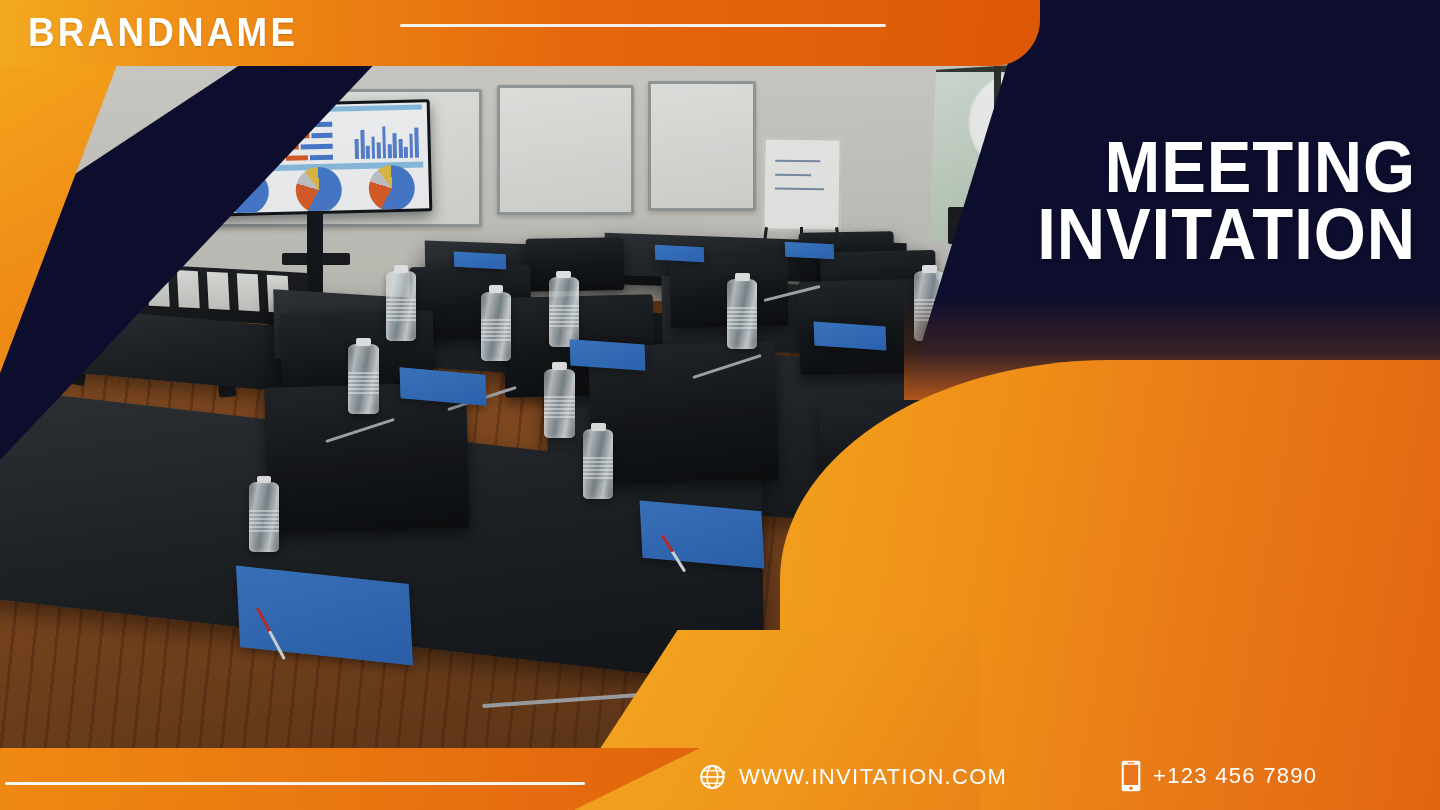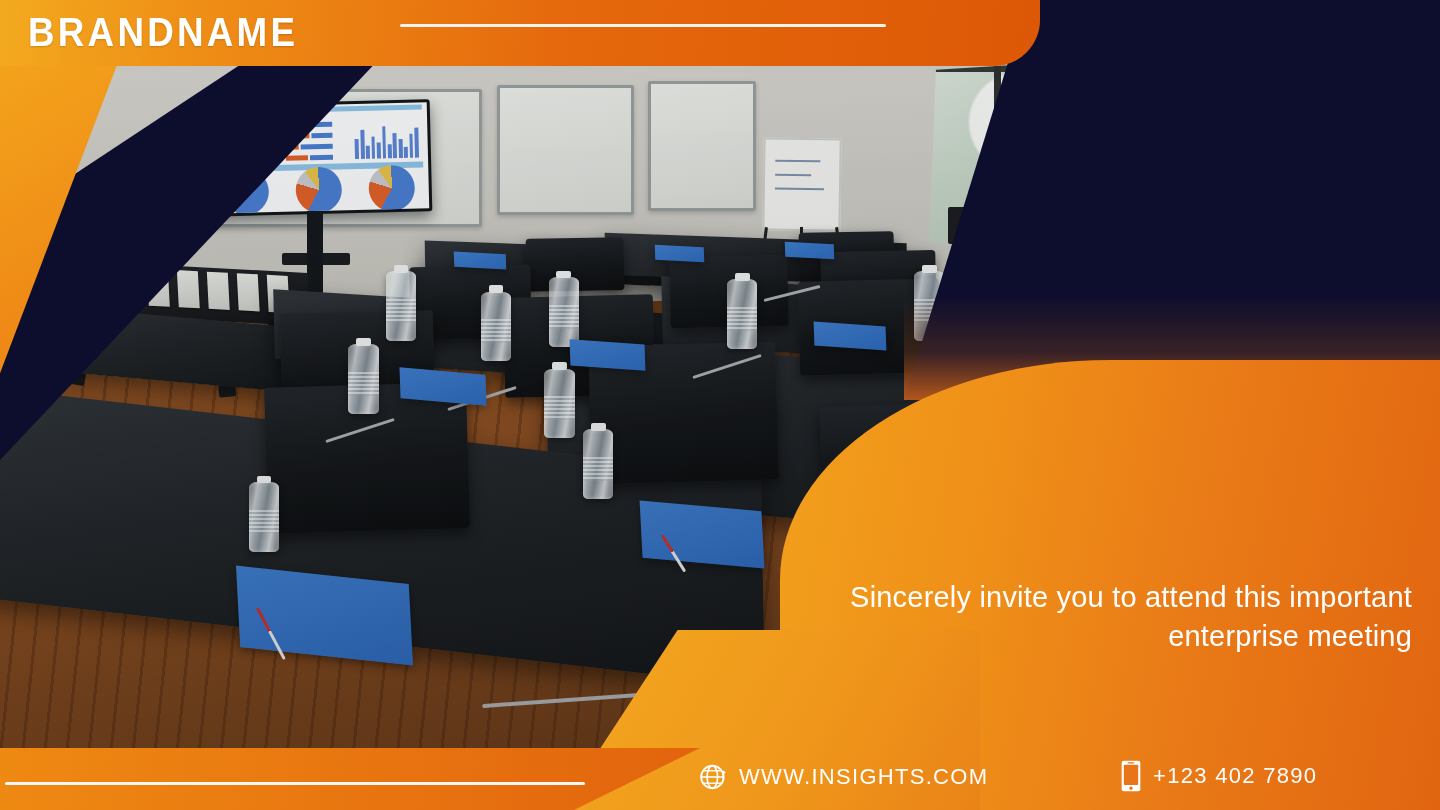--- a/index.html
+++ b/index.html
@@ -424,43 +424,43 @@
   <div class="orange-bottom-wedge"></div>
   <div class="bottom-bar">
     <div class="bottom-bar-line"></div>
   </div>
 
   <div class="top-banner">
     <div class="top-banner-line"></div>
   </div>
   <div class="brand">BRANDNAME</div>
 
-
-
-  <div class="subtext">
-    <span>Sincerely invite you to attend this important</span>
-    <span>enterprise meeting</span>
+  <div class="title-block">
+    <span class="title-line">MEETING</span>
+    <span class="title-line">INVITATION</span>
   </div>
+
+
 
   <div class="footer">
     <div class="contact c-web">
       <svg class="ico" width="30" height="30" viewBox="0 0 24 24">
         <circle cx="11.5" cy="12" r="9" fill="none" stroke="#ffffff" stroke-width="1.5"></circle>
         <ellipse cx="11.5" cy="12" rx="4.2" ry="9" fill="none" stroke="#ffffff" stroke-width="1.3"></ellipse>
         <line x1="2.5" y1="12" x2="20.5" y2="12" stroke="#ffffff" stroke-width="1.3"></line>
         <line x1="4" y1="7" x2="19" y2="7" stroke="#ffffff" stroke-width="1.1"></line>
         <line x1="4" y1="17" x2="19" y2="17" stroke="#ffffff" stroke-width="1.1"></line>
         <circle cx="20.6" cy="8.2" r="1.2" fill="#ffffff"></circle>
       </svg>
-      <span>WWW.INSIGHTS.COM</span>
+      <span>WWW.INVITATION.COM</span>
     </div>
     <div class="contact c-phone">
       <svg class="ico" width="22" height="32" viewBox="0 0 16 24">
         <rect x="1" y="0.5" width="14" height="23" rx="1.6" fill="#ffffff"></rect>
         <rect x="2.6" y="3.6" width="10.8" height="15.2" rx="0.8" fill="#e8751a"></rect>
         <rect x="5.4" y="1.6" width="5.2" height="1" rx="0.5" fill="#e8751a"></rect>
         <circle cx="8" cy="21.1" r="1.25" fill="#e8751a"></circle>
       </svg>
-      <span>+123 402 7890</span>
+      <span>+123 456 7890</span>
     </div>
   </div>
 
 </div>
 
 </body></html>

